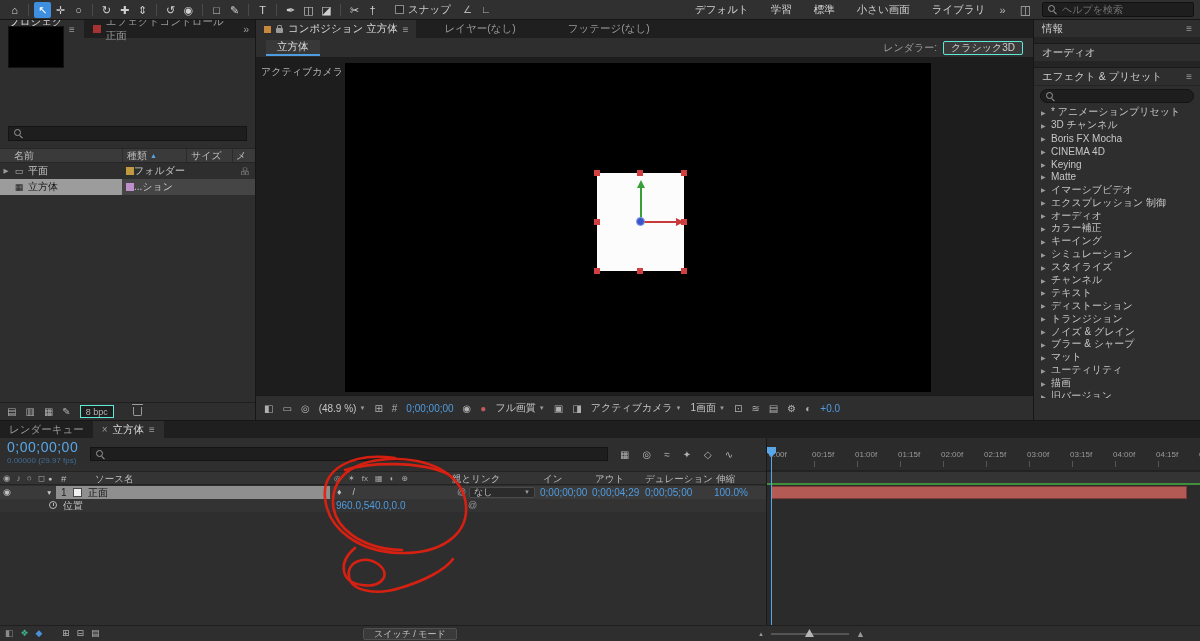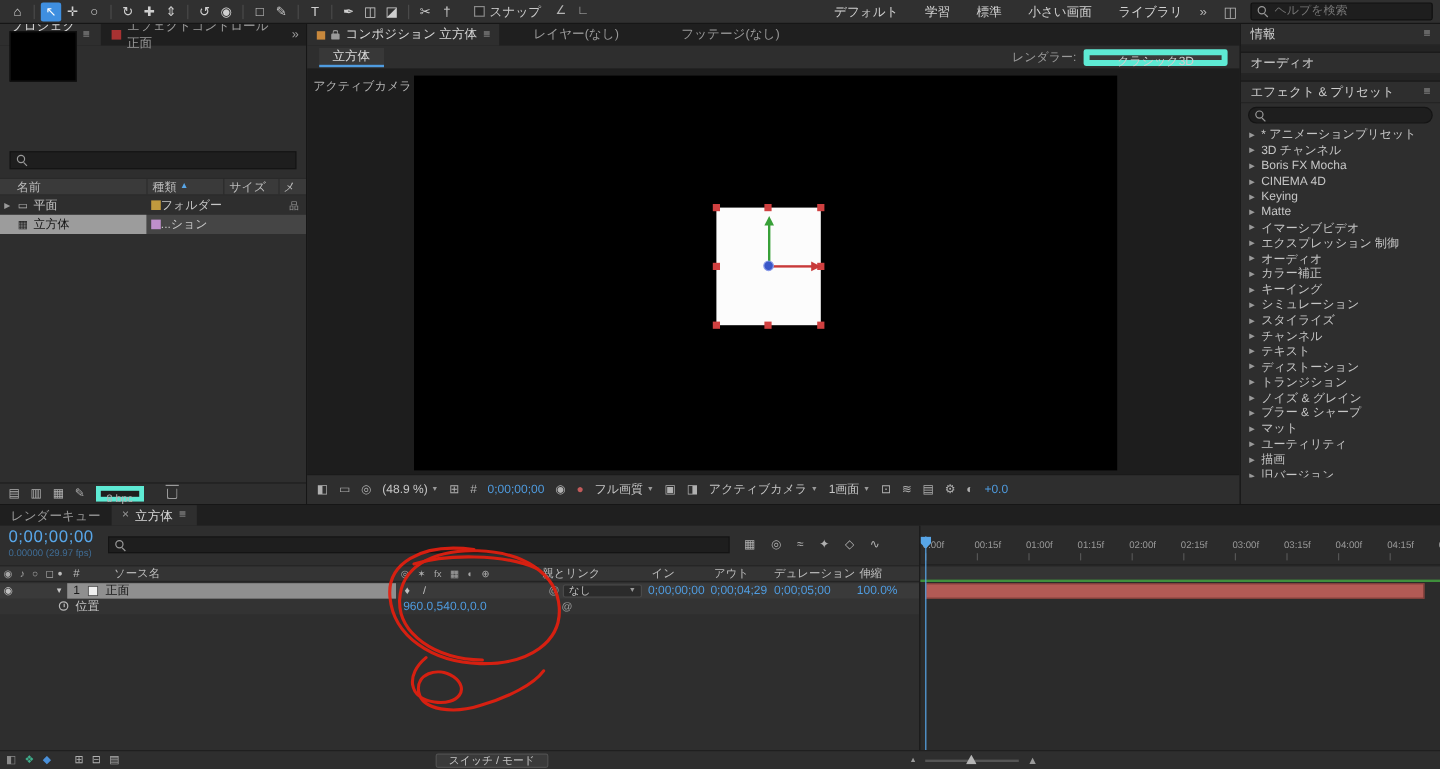--- a/index.html
+++ b/index.html
@@ -52,36 +52,36 @@
   .cell-name.hl{background:#9c9c9c;color:#151515;}
   .cell-name.hl .picn{color:#202020;}
   .ptw{width:10px;text-align:center;font-size:6.5px;color:#9a9a9a;padding-left:2px;flex:none;}
   .picn{width:12px;text-align:center;font-size:9px;color:#b5b5b5;flex:none;}
   .cell-type{width:64px;display:flex;align-items:center;gap:0;padding-left:4px;height:100%;}
   .tswatch{width:8px;height:8px;flex:none;}
   .cell-size{width:46px;}
   .cell-x{flex:1;text-align:right;padding-right:6px;font-size:8px;color:#9a9a9a;}
   .pbottom{position:absolute;left:0;right:0;bottom:0;height:18px;background:#2e2e2e;border-top:1px solid #1f1f1f;display:flex;align-items:center;gap:9px;padding:0 7px;}
   .pbicon{font-size:10px;color:#b0b0b0;}
-  .bpc{background:#1e1e1e;border:4px solid #5eead4;padding:0 5px;height:13px;line-height:12px;font-size:9px;color:#b5b5b5;}
+  .bpc{background:#1e1e1e;border:1px solid #5eead4;padding:0 5px;height:13px;line-height:12px;font-size:9px;color:#b5b5b5;}
   .trash{position:relative;width:9px;height:9px;border-left:1px solid #9a9a9a;border-right:1px solid #9a9a9a;border-bottom:1px solid #9a9a9a;border-radius:0 0 2px 2px;margin-left:10px;}
   .trash::before{content:"";position:absolute;left:-2px;top:-3px;width:11px;height:1px;background:#9a9a9a;}
 
   
   .center{position:absolute;left:256px;top:20px;width:777px;height:400px;background:#2e2e2e;}
   .ctabs{height:18px;background:#1f1f1f;display:flex;align-items:stretch;font-size:10.5px;}
   .ctab{display:flex;align-items:center;gap:5px;padding:0 8px;color:#9a9a9a;}
   .ctab.active{background:#2e2e2e;color:#d8d8d8;}
   .csq{width:7px;height:7px;background:#c8883c;flex:none;}
   .lock{position:relative;width:7px;height:5px;background:#9a9a9a;margin-top:2px;border-radius:1px;flex:none;}
   .lock::before{content:"";position:absolute;left:1px;top:-3px;width:3px;height:3px;border:1px solid #9a9a9a;border-bottom:none;border-radius:2px 2px 0 0;}
   .crow2{position:absolute;left:0;right:0;top:18px;height:19px;display:flex;align-items:center;padding:0 10px;gap:8px;}
   .compchip{height:16px;padding:0 11px;background:#383838;border-bottom:2px solid #4f9ce0;color:#dcdcdc;font-size:10.5px;display:flex;align-items:center;}
   .renderer{margin-left:auto;display:flex;gap:6px;align-items:center;color:#9a9a9a;font-size:10px;}
-  .rchip{background:#3a3a3a;border:5px solid #5eead4;padding:0 23px;height:14px;line-height:12px;color:#cfcfcf;border-radius:2px;font-size:10px;}
+  .rchip{background:#3a3a3a;border:1px solid #5eead4;padding:0 7px;height:14px;line-height:12px;color:#cfcfcf;border-radius:2px;font-size:10px;}
   .viewer{position:absolute;left:0;right:0;top:37px;bottom:25px;background:#1d1d1d;overflow:hidden;}
   .camlabel{position:absolute;left:5px;top:8px;font-size:10px;color:#b5b5b5;}
   .comparea{position:absolute;left:89px;top:6px;width:586px;height:329px;background:#000;}
   .sq{position:absolute;left:252px;top:110px;width:87px;height:98px;background:#fcfcfc;}
   .h{position:absolute;width:6px;height:6px;background:#d04040;}
   .ax-g{position:absolute;left:295px;top:121px;width:2px;height:38px;background:#38a038;}
   .ax-g::before{content:"";position:absolute;left:-3px;top:-8px;border:4px solid transparent;border-bottom:8px solid #38a038;}
   .ax-r{position:absolute;left:297px;top:158px;width:38px;height:2px;background:#c83a3a;}
   .ax-r::before{content:"";position:absolute;right:-8px;top:-3px;border:4px solid transparent;border-left:8px solid #c83a3a;}
   .origin{position:absolute;left:291px;top:154px;width:9px;height:9px;border-radius:50%;background:#3a57c8;border:1px solid #8a9be8;}

